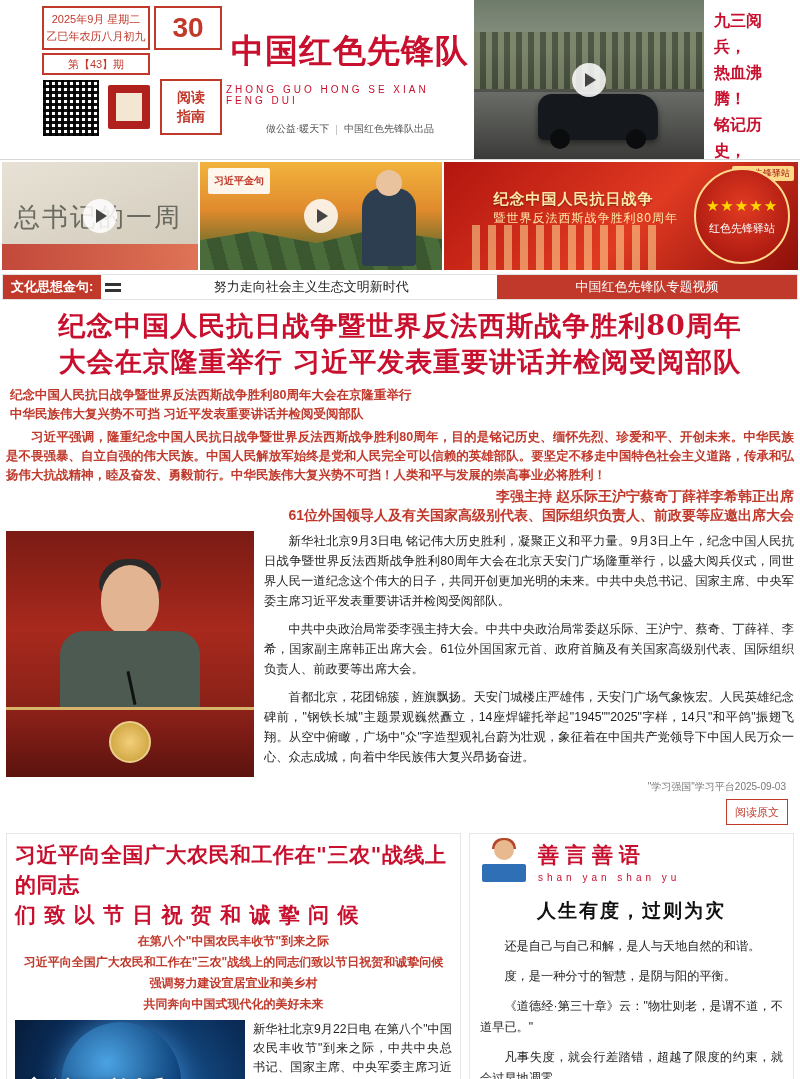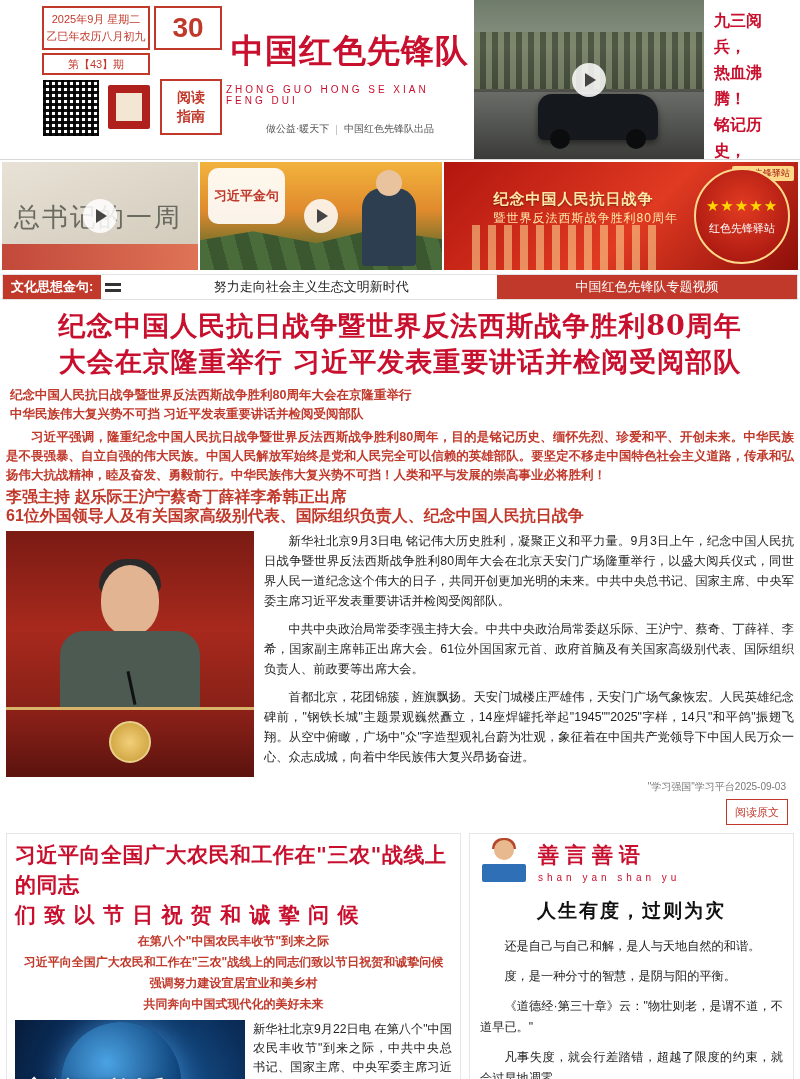--- a/index.html
+++ b/index.html
@@ -210,22 +210,22 @@
   }
   .v1 .ribbon {
     position: absolute; left: 0; right: 0; bottom: 0; height: 26px;
     background: linear-gradient(90deg,#c0392b,#e06a4b);
     opacity: .9;
   }
   .v2 { width: 242px; background: linear-gradient(180deg,#f2b33d 0%, #e08a2d 45%, #2e5f2a 100%); }
   .v2 .label {
     position: absolute; left: 8px; top: 6px;
     background: rgba(255,255,255,.9);
-    color: #c0392b; font-size: 13px; font-weight: bold;
-    padding: 19px 6px; border-radius: 10px;
+    color: #c0392b; font-size: 10px; font-weight: bold;
+    padding: 6px 6px; border-radius: 2px;
   }
   .v2 .wall {
     position: absolute; left: 0; right: 0; bottom: 0; height: 46%;
     background: repeating-linear-gradient(75deg, #4a6b3a 0 14px, #3b5730 14px 28px);
     clip-path: polygon(0 40%, 22% 22%, 48% 46%, 72% 18%, 100% 38%, 100% 100%, 0 100%);
   }
   .v2 .figure {
     position: absolute; right: 26px; bottom: 4px;
     width: 54px; height: 78px;
     background: #2c3e50;
@@ -318,24 +318,24 @@
   .lead {
     font-size: 12.5px;
     line-height: 19px;
     color: #c0392b;
     font-weight: bold;
     padding: 2px 6px 0;
     text-align: justify;
   }
   .lead .indent { text-indent: 2em; display: block; }
   .leadcenter {
-    text-align: left;
-    color: #c0392b;
-    font-weight: bold;
-    font-size: 16px;
+    text-align: right;
+    color: #c0392b;
+    font-weight: bold;
+    font-size: 14px;
     line-height: 19px;
     padding: 2px 6px 6px;
   }
 
   
   .article {
     display: flex;
     gap: 10px;
     padding: 0 6px;
   }
@@ -590,21 +590,21 @@
   </div>
   <div class="subhead">
     <div>纪念中国人民抗日战争暨世界反法西斯战争胜利80周年大会在京隆重举行</div>
     <div>中华民族伟大复兴势不可挡  习近平发表重要讲话并检阅受阅部队</div>
   </div>
   <div class="lead">
     <span class="indent">习近平强调，隆重纪念中国人民抗日战争暨世界反法西斯战争胜利80周年，目的是铭记历史、缅怀先烈、珍爱和平、开创未来。中华民族是不畏强暴、自立自强的伟大民族。中国人民解放军始终是党和人民完全可以信赖的英雄部队。要坚定不移走中国特色社会主义道路，传承和弘扬伟大抗战精神，睦及奋发、勇毅前行。中华民族伟大复兴势不可挡！人类和平与发展的崇高事业必将胜利！</span>
   </div>
   <div class="leadcenter">
     <div>李强主持  赵乐际王沪宁蔡奇丁薛祥李希韩正出席</div>
-    <div>61位外国领导人及有关国家高级别代表、国际组织负责人、纪念中国人民抗日战争</div>
+    <div>61位外国领导人及有关国家高级别代表、国际组织负责人、前政要等应邀出席大会</div>
   </div>
 
   <div class="article">
     <div class="art-photo">
       <div class="frame">
         <div class="hair"></div>
         <div class="person-head"></div>
         <div class="body"></div>
         <div class="mic"></div>
         <div class="podium"></div>

